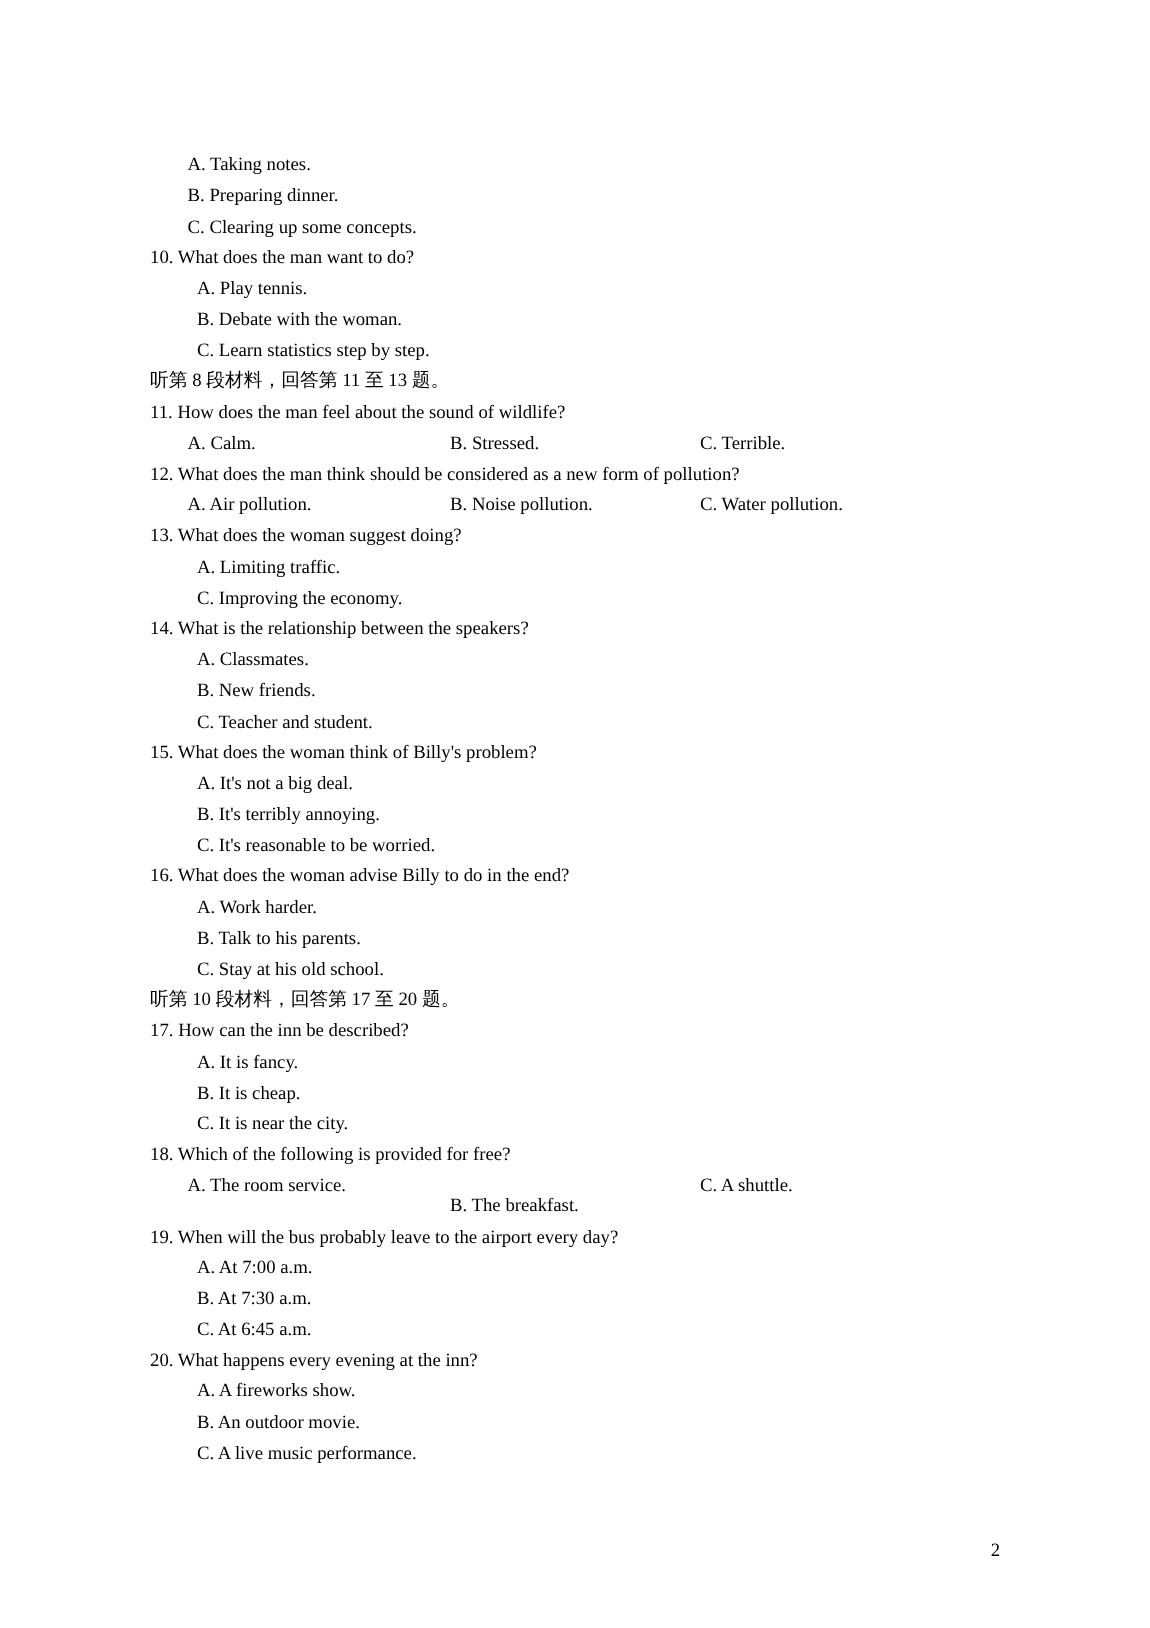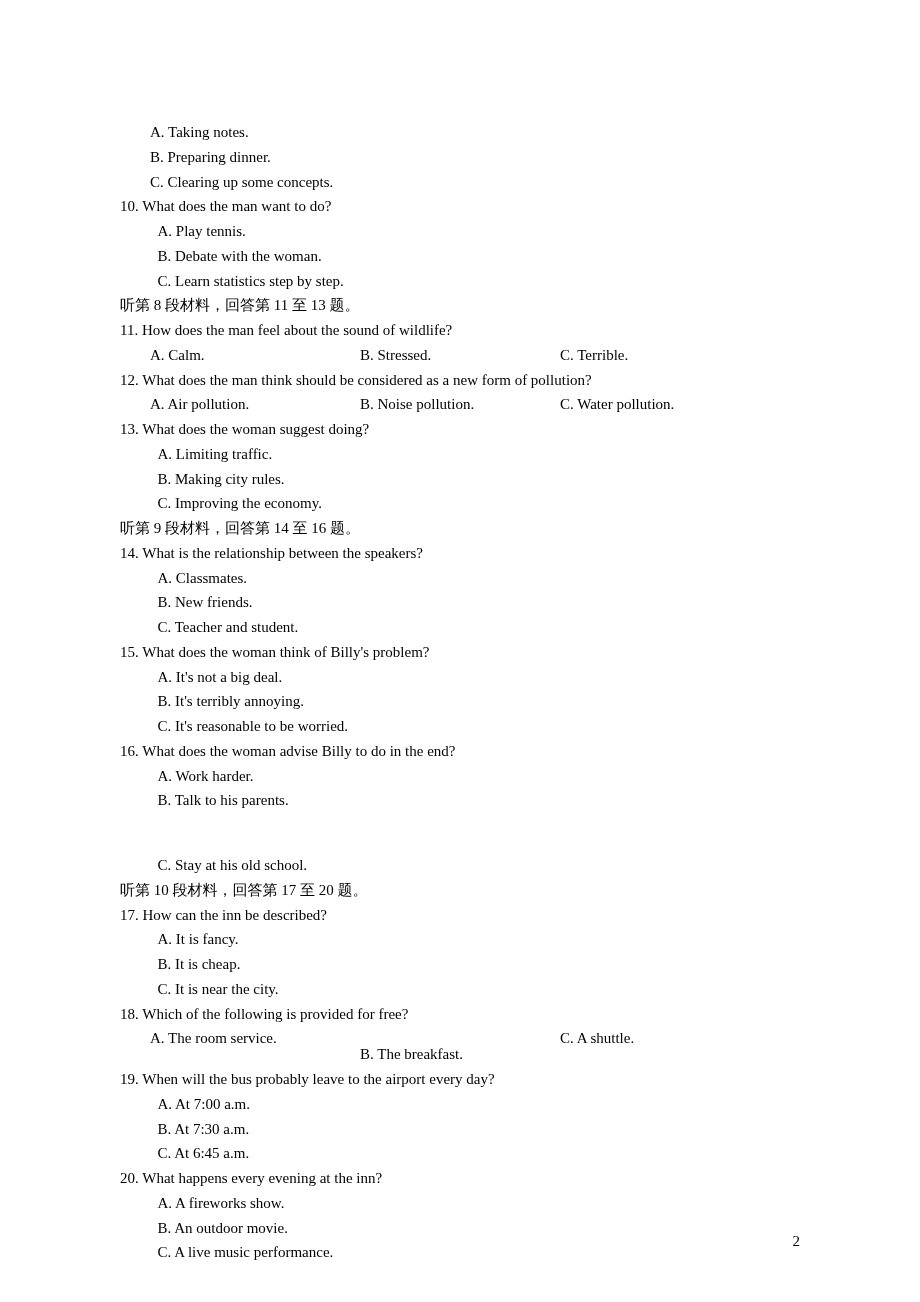--- a/index.html
+++ b/index.html
@@ -74,41 +74,39 @@
       <p class="q-text">12. What does the man think should be considered as a new form of pollution?</p>
       <div class="indent-opts inline-opts">
         <span class="opt" style="width: 210px;">A. Air pollution.</span>
         <span class="opt" style="width: 200px;">B. Noise pollution.</span>
         <span class="opt" style="width: 200px;">C. Water pollution.</span>
       </div>
     </div>
     <div class="question-block">
       <p class="q-text">13. What does the woman suggest doing?</p>
       <p class="opt-line" style="padding-left: 2.5em;">A. Limiting traffic.</p>
-      <p class="opt-line" style="padding-left: 2.5em;">B. Making city rules.</p>
       <p class="opt-line" style="padding-left: 2.5em;">C. Improving the economy.</p>
     </div>
-    <p class="section-text">听第 9 段材料，回答第 14 至 16 题。</p>
     <div class="question-block">
       <p class="q-text">14. What is the relationship between the speakers?</p>
       <p class="opt-line" style="padding-left: 2.5em;">A. Classmates.</p>
       <p class="opt-line" style="padding-left: 2.5em;">B. New friends.</p>
       <p class="opt-line" style="padding-left: 2.5em;">C. Teacher and student.</p>
     </div>
     <div class="question-block">
       <p class="q-text">15. What does the woman think of Billy's problem?</p>
       <p class="opt-line" style="padding-left: 2.5em;">A. It's not a big deal.</p>
       <p class="opt-line" style="padding-left: 2.5em;">B. It's terribly annoying.</p>
       <p class="opt-line" style="padding-left: 2.5em;">C. It's reasonable to be worried.</p>
     </div>
     <div class="question-block">
       <p class="q-text">16. What does the woman advise Billy to do in the end?</p>
       <p class="opt-line" style="padding-left: 2.5em;">A. Work harder.</p>
       <p class="opt-line" style="padding-left: 2.5em;">B. Talk to his parents.</p>
-      <p class="opt-line" style="padding-left: 2.5em; margin-top: 40px;">C. Stay at his old school.</p>
+      <p class="opt-line" style="padding-left: 2.5em;">C. Stay at his old school.</p>
     </div>
     <p class="section-text">听第 10 段材料，回答第 17 至 20 题。</p>
     <div class="question-block">
       <p class="q-text">17. How can the inn be described?</p>
       <p class="opt-line" style="padding-left: 2.5em;">A. It is fancy.</p>
       <p class="opt-line" style="padding-left: 2.5em;">B. It is cheap.</p>
       <p class="opt-line" style="padding-left: 2.5em;">C. It is near the city.</p>
     </div>
     <div class="question-block">
       <p class="q-text">18. Which of the following is provided for free?</p>

